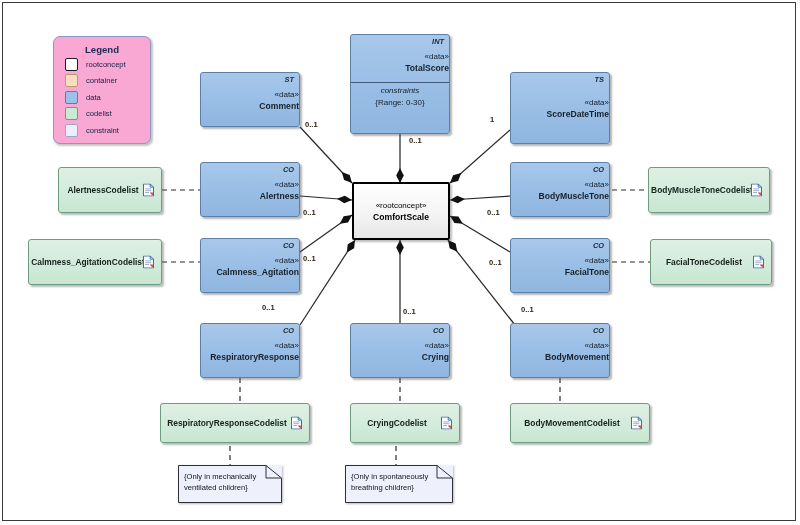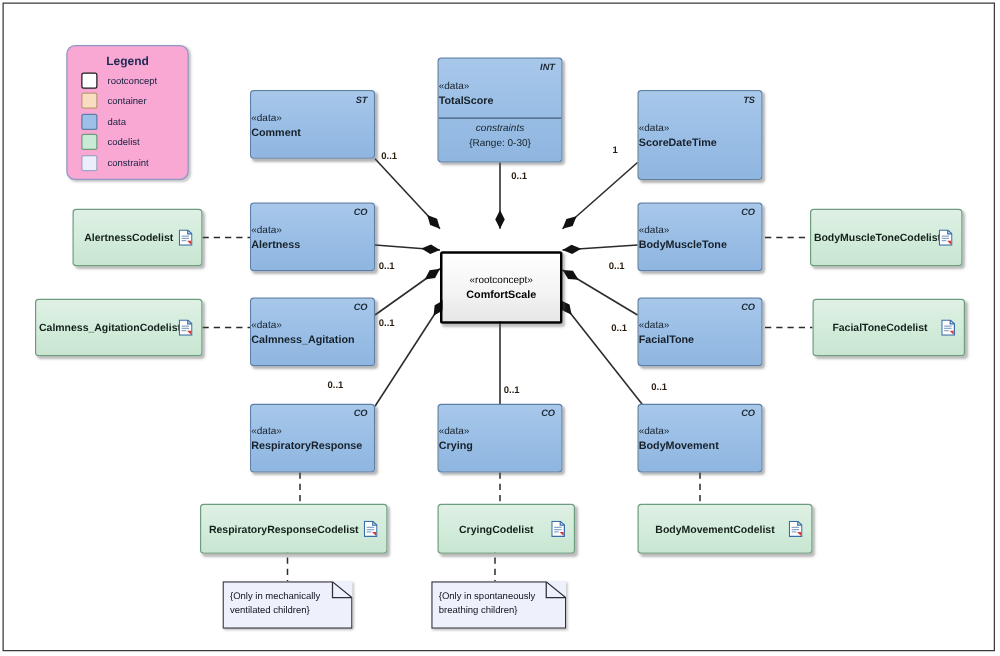--- a/index.html
+++ b/index.html
@@ -57,21 +57,21 @@
     z-index:3;
   }
   .data-box{
     background:linear-gradient(to bottom,#a8c8ea 0%,#9bbfe6 45%,#8fb6e0 100%);
     border:1px solid #5c7fa8;
     border-radius:3px;
     box-shadow:2px 2px 2px rgba(90,90,90,0.45);
   }
   .data-box .stereo,
   .data-box .nm{
-    text-align:left;
+    text-align:right;
     color:#17202a;
   }
   .stereo{font-size:8px;line-height:11px;}
   .nm{font-size:8.6px;font-weight:bold;line-height:12px;}
   .type-tag{
     position:absolute;
     right:5px;top:2px;
     font-size:7.4px;
     font-style:italic;
     font-weight:bold;
@@ -99,21 +99,20 @@
     font-size:8px;
     color:#17202a;
     line-height:12px;
   }
   
   .root-box{
     background:linear-gradient(to bottom,#ffffff 0%,#f4f4f4 55%,#e6e6e6 100%);
     border:2.4px solid #000000;
     border-radius:2px;
     box-shadow:2px 2px 2px rgba(90,90,90,0.4);
-    margin-top:19px;
   }
   .root-box .body{
     position:absolute;left:0;right:0;top:50%;transform:translateY(-50%);
   }
   
   .codelist-box{
     background:linear-gradient(to bottom,#dff0e4 0%,#d3ecdb 50%,#c8e6d2 100%);
     border:1px solid #6d9c7e;
     border-radius:3px;
     box-shadow:2px 2px 2px rgba(90,90,90,0.42);
@@ -276,21 +275,21 @@
   </div>
 
   <div class="node data-box" style="left:200px;top:72px;width:100px;height:55px;">
     <span class="type-tag">ST</span>
     <div class="body">
       <div class="stereo">«data»</div>
       <div class="nm">Comment</div>
     </div>
   </div>
 
-  <div class="node data-box" style="left:350px;top:46px;width:100px;height:84px;">
+  <div class="node data-box" style="left:350px;top:34px;width:100px;height:100px;">
     <span class="type-tag">INT</span>
     <div style="position:absolute;left:0;right:0;top:16px;">
       <div class="stereo">«data»</div>
       <div class="nm">TotalScore</div>
     </div>
     <div class="compart-sep" style="top:47px;"></div>
     <div style="position:absolute;left:0;right:0;top:50px;">
       <div class="constr-title">constraints</div>
       <div class="constr-val">{Range: 0-30}</div>
     </div>

